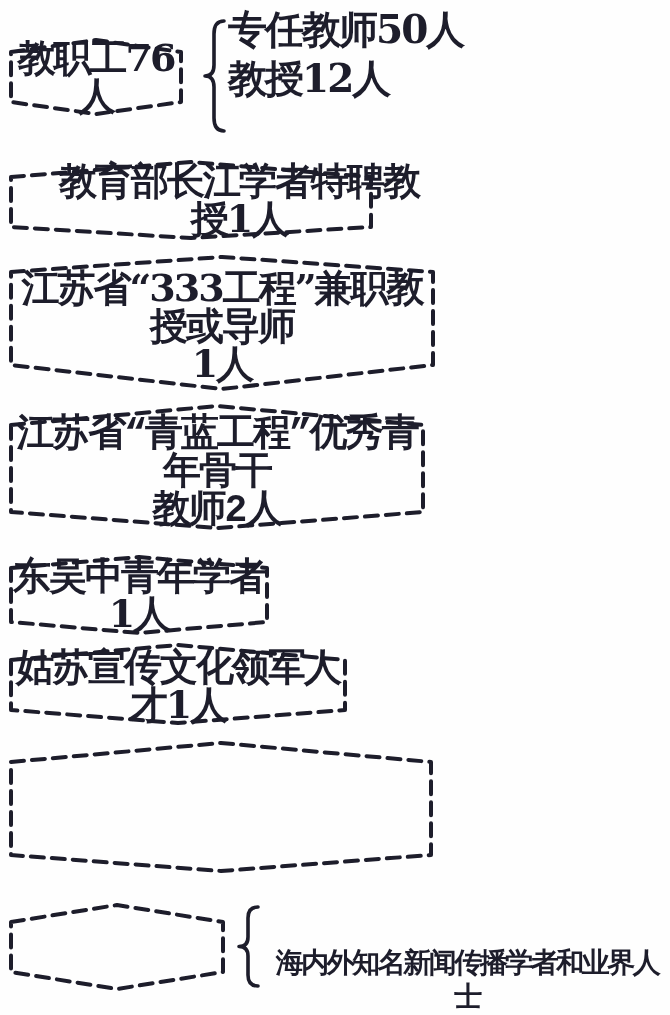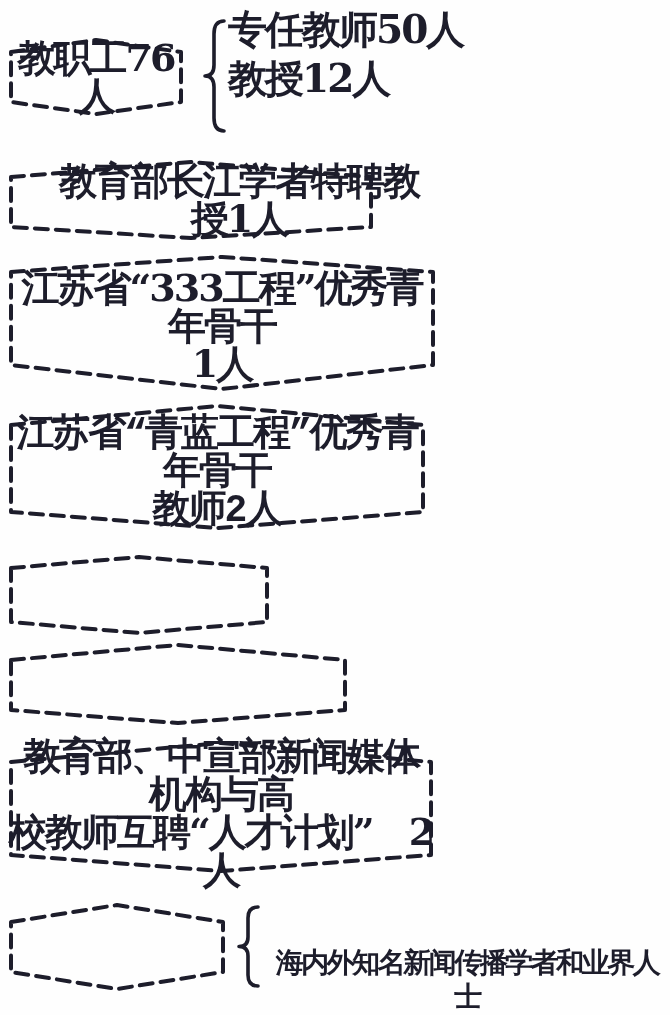--- a/index.html
+++ b/index.html
@@ -60,50 +60,50 @@
       <path d="M3,19 L183,4 L363,19 L363,69 L183,80 L3,69 Z"></path>
     </svg>
   </div>
   <div class="label" style="left:8px;top:158px;width:366px;height:84px;margin-left:48px;">教育部长江学者特聘教授1人</div>
 
   <div class="box-shape" style="left:8px;top:253px;">
     <svg width="428" height="140" viewBox="0 0 428 140">
       <path d="M3,19 L214,4 L425,19 L425,112 L214,136 L3,112 Z"></path>
     </svg>
   </div>
-  <div class="label" style="left:8px;top:253px;width:428px;height:140px;padding-top:6px;box-sizing:border-box;">江苏省“333工程”优秀青年骨干
+  <div class="label" style="left:8px;top:253px;width:428px;height:140px;padding-top:6px;box-sizing:border-box;">江苏省“333工程”兼职教授或导师
 1人</div>
 
   <div class="box-shape" style="left:8px;top:402px;">
     <svg width="418" height="130" viewBox="0 0 418 130">
       <path d="M3,23 L209,4 L415,23 L415,110 L209,126 L3,110 Z"></path>
     </svg>
   </div>
   <div class="label" style="left:8px;top:402px;width:418px;height:130px;padding-top:12px;box-sizing:border-box;font-family:Liberation Mono, monospace;">江苏省“青蓝工程”优秀青年骨干
 教师2人</div>
 
   <div class="box-shape" style="left:8px;top:553px;">
     <svg width="262" height="84" viewBox="0 0 262 84">
       <path d="M3,15 L131,4 L259,15 L259,69 L131,80 L3,69 Z"></path>
     </svg>
   </div>
+  <div class="label" style="left:8px;top:553px;width:262px;height:84px;">东吴中青年学者1人</div>
 
   <div class="box-shape" style="left:8px;top:641px;">
     <svg width="340" height="86" viewBox="0 0 340 86">
       <path d="M3,19 L170,4 L337,19 L337,69 L170,82 L3,69 Z"></path>
     </svg>
   </div>
+  <div class="label" style="left:8px;top:641px;width:340px;height:86px;padding-top:4px;box-sizing:border-box;">姑苏宣传文化领军人才1人</div>
 
   <div class="box-shape" style="left:8px;top:739px;">
     <svg width="426" height="136" viewBox="0 0 426 136">
       <path d="M3,23 L213,4 L423,23 L423,116 L213,132 L3,116 Z"></path>
     </svg>
   </div>
-  <div class="label" style="left:8px;top:739px;width:426px;height:136px;padding-top:12px;box-sizing:border-box;">教育部、中宣部新闻媒体机构与高
-校教师互聘“人才计划”　2人</div>
 
   <div class="box-shape" style="left:8px;top:900px;">
     <svg width="218" height="94" viewBox="0 0 218 94">
       <path d="M3,22 L109,5 L215,22 L215,72 L109,89 L3,72 Z"></path>
     </svg>
   </div>
 
   <div class="brace" style="left:236px;top:904px;">
     <svg width="26" height="86" viewBox="0 0 26 86">
       <path d="M22,3 Q12,3 12,14 L12,33 Q12,42.5 3,42.5 Q12,42.5 12,52 L12,71 Q12,82 22,82"></path>

